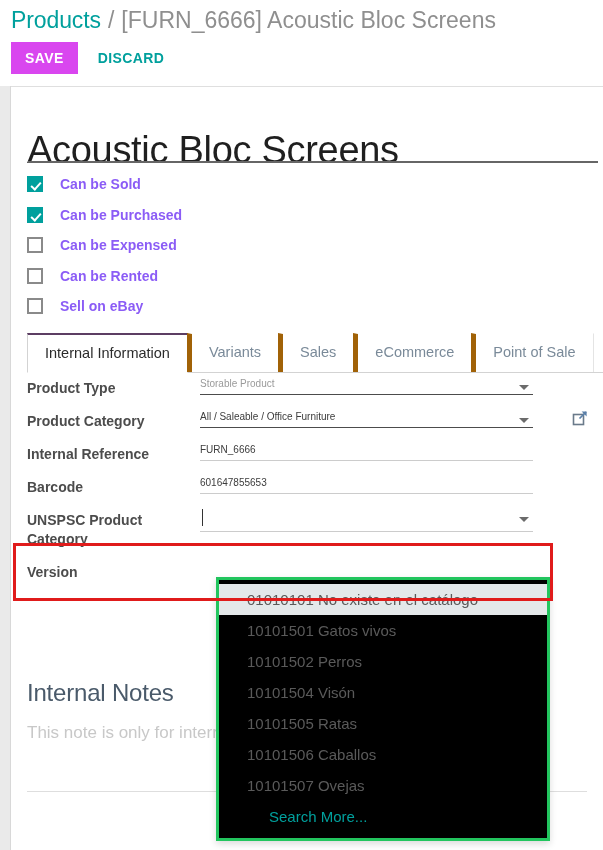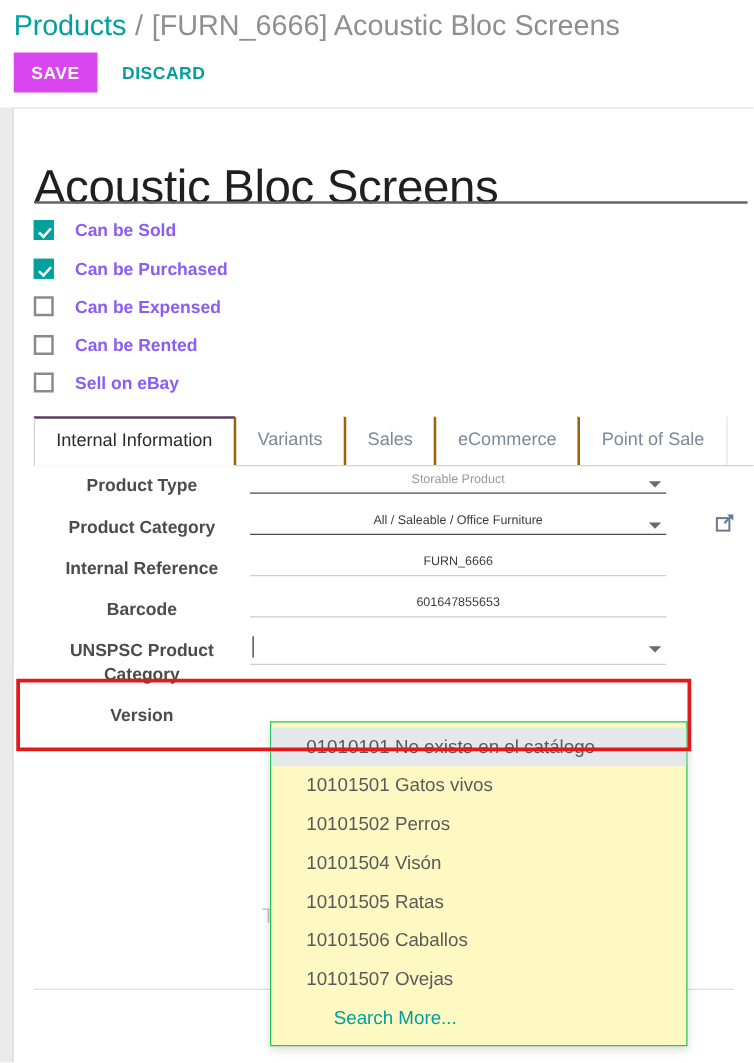--- a/index.html
+++ b/index.html
@@ -90,21 +90,20 @@
   }
   .sheet {
     position: absolute;
     left: 11px; top: 86px;
     width: 592px;
     height: 764px;
     background: #ffffff;
     border-top: 1px solid #dfdfdf;
     box-sizing: border-box;
     overflow: hidden;
-    text-align: center;
   }
 
   .product-title {
     position: absolute;
     left: 16px; top: 17px;
     font-size: 38px;
     color: #1f1f1f;
     font-weight: normal;
     letter-spacing: -0.3px;
     white-space: nowrap;
@@ -177,21 +176,21 @@
     border-bottom: none;
     background: transparent;
     cursor: pointer;
     white-space: nowrap;
     line-height: 1.1;
     box-sizing: border-box;
     height: 39px;
   }
   .tab + .tab { margin-left: -1px; }
   .tab.inactive {
-    border-left: 2px solid #a16207;
+    border-left: 5px solid #a16207;
     border-right: 1px solid #e4e4e4;
   }
   .tab.active {
     color: #2b2b2b;
     background: #ffffff;
     border: 1px solid #d3d3d3;
     border-top: 2px solid #5c3e63;
     border-bottom: 1px solid #ffffff;
     margin-bottom: -1px;
     height: 40px;
@@ -308,22 +307,22 @@
     height: 1px;
     background: #dedede;
   }
 
   
   .dropdown {
     position: absolute;
     left: 216px;
     top: 577px;
     width: 334px;
-    background: #fef9c3;
-    border: 1px solid #22c55e;
+    background: #000000;
+    border: 3px solid #22c55e;
     box-shadow: 0 3px 7px rgba(0,0,0,0.14);
     z-index: 30;
     padding: 4px 0 6px 0;
     box-sizing: border-box;
   }
   .dd-item {
     font-size: 15px;
     color: #5a5a5a;
     padding: 7px 10px 7px 28px;
     cursor: pointer;

